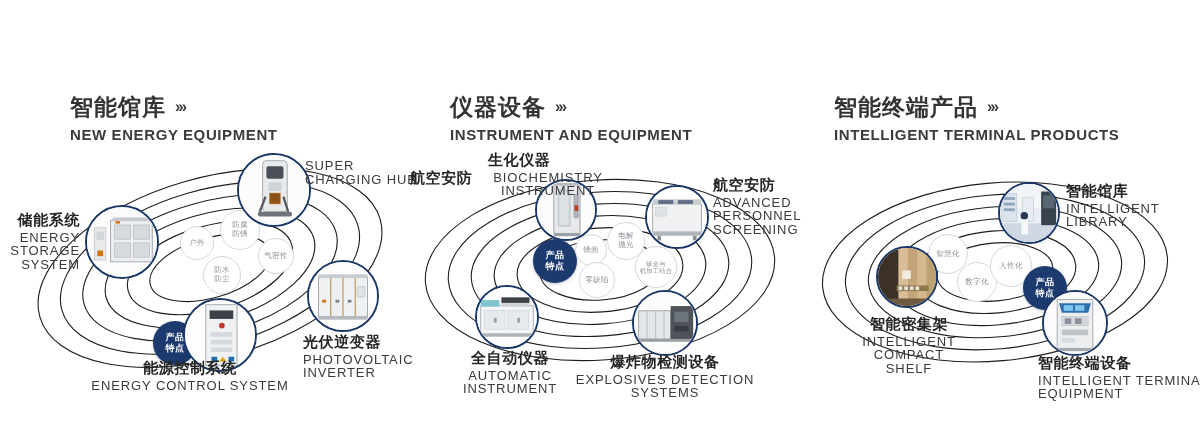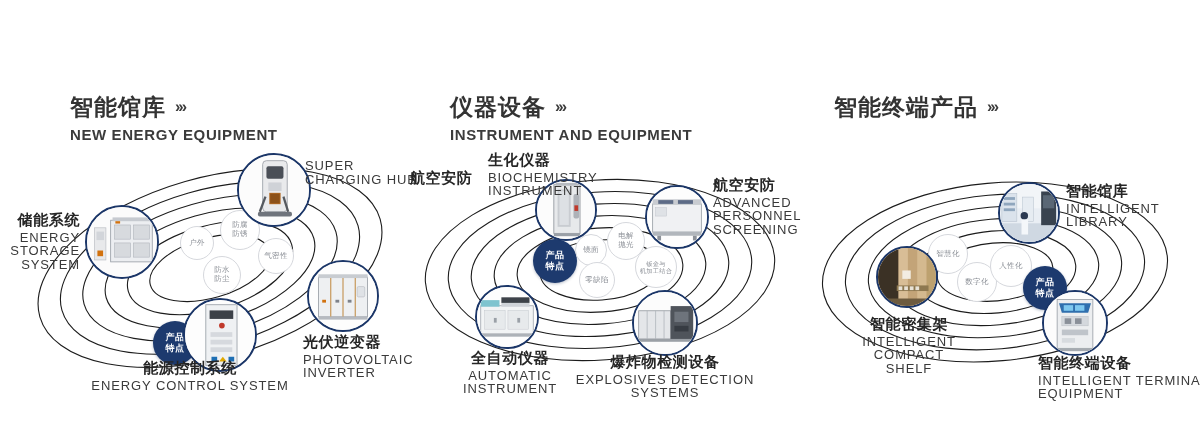--- a/index.html
+++ b/index.html
@@ -108,20 +108,21 @@
   <div class="sect-head" style="left:70px;top:96px;">
     <div class="sect-cn"><span>智能馆库</span><span class="sect-arrows">›››</span></div>
     <div class="sect-en">NEW ENERGY EQUIPMENT</div>
   </div>
   <div class="sect-head" style="left:450px;top:96px;">
     <div class="sect-cn"><span>仪器设备</span><span class="sect-arrows">›››</span></div>
     <div class="sect-en">INSTRUMENT AND EQUIPMENT</div>
   </div>
   <div class="sect-head" style="left:834px;top:96px;">
     <div class="sect-cn"><span>智能终端产品</span><span class="sect-arrows">›››</span></div>
+    <div class="sect-en">INTELLIGENT TERMINAL PRODUCTS</div>
   </div>
 
   <div class="cluster" id="c1" style="left:0px;">
 
     <svg class="orbit-svg" width="400" height="265" viewBox="0 0 400 265" aria-hidden="true">
       <g fill="none" stroke="#1c1c1c" stroke-width="1.1" transform="rotate(-16 210 118)">
         <ellipse cx="210" cy="118" rx="62" ry="30"></ellipse>
         <ellipse cx="210" cy="118" rx="85" ry="42"></ellipse>
         <ellipse cx="210" cy="118" rx="108" ry="54"></ellipse>
         <ellipse cx="210" cy="118" rx="131" ry="66"></ellipse>
@@ -268,21 +269,21 @@
         <rect x="22" y="9" width="14" height="40" fill="#c9ccd1"></rect>
         <rect x="24" y="11" width="10" height="36" fill="#dde0e4"></rect>
         <rect x="39" y="14" width="6" height="26" rx="2" fill="#aeb2b8"></rect>
         <rect x="40" y="26" width="4" height="6" fill="#c0392b"></rect>
         <rect x="20" y="2" width="24" height="3" fill="#b7bbc1"></rect>
         <rect x="18" y="56" width="28" height="3" fill="#9aa0a7"></rect>
       </svg>
     </div>
     <div class="nlabel ta-l" style="left:88px;top:2px;width:120px;">
       <span class="cn">生化仪器</span>
-      <span class="en" style="white-space:pre-line;">BIOCHEMISTRY
+      <span class="en" style="white-space:pre-line;text-align:center;">BIOCHEMISTRY
 INSTRUMENT</span>
     </div>
 
     <div class="node" style="left:245px;top:35px;width:64px;height:64px;">
       <svg class="art" viewBox="0 0 64 64" aria-hidden="true">
         <rect x="0" y="0" width="64" height="64" fill="#fdfdfd"></rect>
         <rect x="6" y="18" width="52" height="30" fill="#f0f1f3" stroke="#9aa0a7" stroke-width=".9"></rect>
         <rect x="6" y="13" width="52" height="6" rx="1" fill="#c9ccd1"></rect>
         <rect x="12" y="14" width="16" height="4" fill="#5d6b86"></rect>
         <rect x="33" y="14" width="16" height="4" fill="#5d6b86"></rect>

